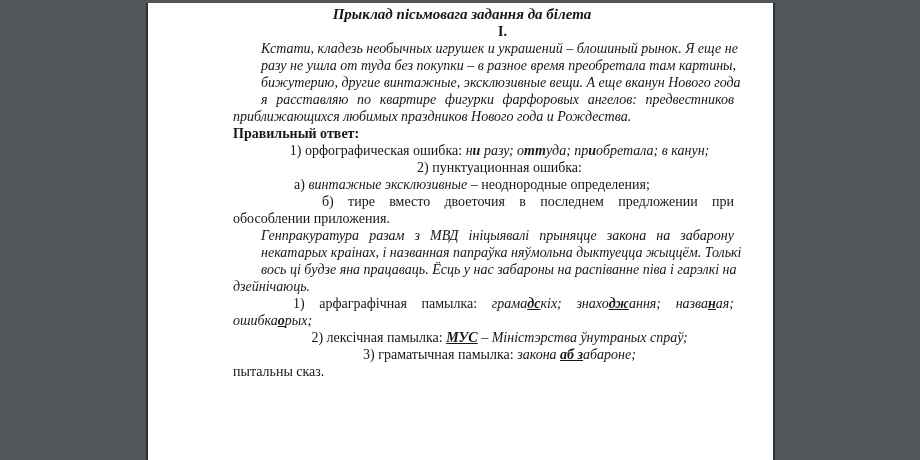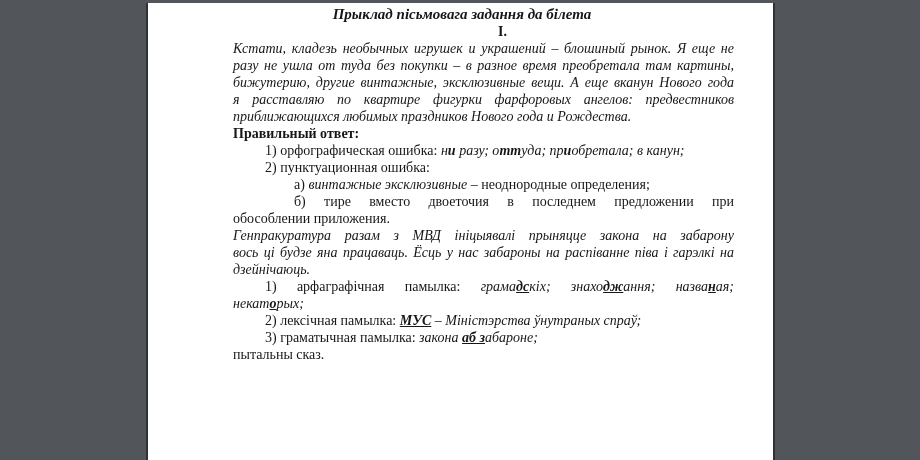--- a/index.html
+++ b/index.html
@@ -16,25 +16,25 @@
   }
   .doc{
     position:absolute;left:85px;top:3px;width:501px;
     color:#161616;
   }
   .line{
     height:17px;line-height:17px;font-size:14px;
     white-space:nowrap;
   }
   .c{text-align:center;}
-  .jl{text-align:justify;text-align-last:justify;}
+  .jl{text-align:justify;text-align-last:justify;margin-left:28px;}
   .b{font-weight:700;}
   .i{font-style:italic;}
   .u{text-decoration:underline;font-style:italic;}
-  .ind1{padding-left:32px;}
+  .ind1{padding-left:32px;text-align:center;}
   .ind2{padding-left:61px;}
   .title{font-size:15px;padding-right:43px;}
   .head1{padding-left:38px;}
 </style>
 </head>
 <body>
 
 <div class="page">
   <div class="doc">
 
@@ -50,24 +50,25 @@
     <div class="line b">Правильный ответ:</div>
 
     <div class="line ind1"><span>1) орфографическая ошибка: </span><span class="i">н</span><span class="b i">и</span><span class="i"> разу; о</span><span class="b i">тт</span><span class="i">уда; пр</span><span class="b i">и</span><span class="i">обретала; в канун;</span></div>
     <div class="line ind1"><span>2) пунктуационная ошибка:</span></div>
     <div class="line ind2"><span>а) </span><span class="i">винтажные эксклюзивные</span><span> – неоднородные определения;</span></div>
     <div class="line ind2 jl"><span>б) тире вместо двоеточия в последнем предложении при</span></div>
     <div class="line"><span>обособлении приложения.</span></div>
 
 
     <div class="line i jl">Генпракуратура разам з МВД ініцыявалі прыняцце закона на забарону</div>
+    <div class="line i jl">некатарых краінах, і названная папраўка няўмольна дыктуецца жыццём. Толькі</div>
     <div class="line i jl">вось ці будзе яна працаваць. Ёсць у нас забароны на распіванне піва і гарэлкі на</div>
     <div class="line i">дзейнічаюць.</div>
 
 
     <div class="line ind1 jl"><span>1) арфаграфічная памылка: </span><span class="i">грама</span><span class="b i u">дс</span><span class="i">кіх; знахо</span><span class="b i u">дж</span><span class="i">ання; назва</span><span class="b i u">н</span><span class="i">ая;</span></div>
-    <div class="line"><span class="i">некат</span><span class="b i u">о</span><span class="i">рых;</span></div>
+    <div class="line"><span class="i">ошибка</span><span class="b i u">о</span><span class="i">рых;</span></div>
     <div class="line ind1"><span>2) лексічная памылка: </span><span class="b i u">МУС</span><span class="i"> – Міністэрства ўнутраных спраў;</span></div>
     <div class="line ind1"><span>3) граматычная памылка: </span><span class="i">закона </span><span class="b i u">аб з</span><span class="i">абароне;</span></div>
     <div class="line"><span>пытальны сказ.</span></div>
 
   </div>
 </div>
 
 </body></html>

